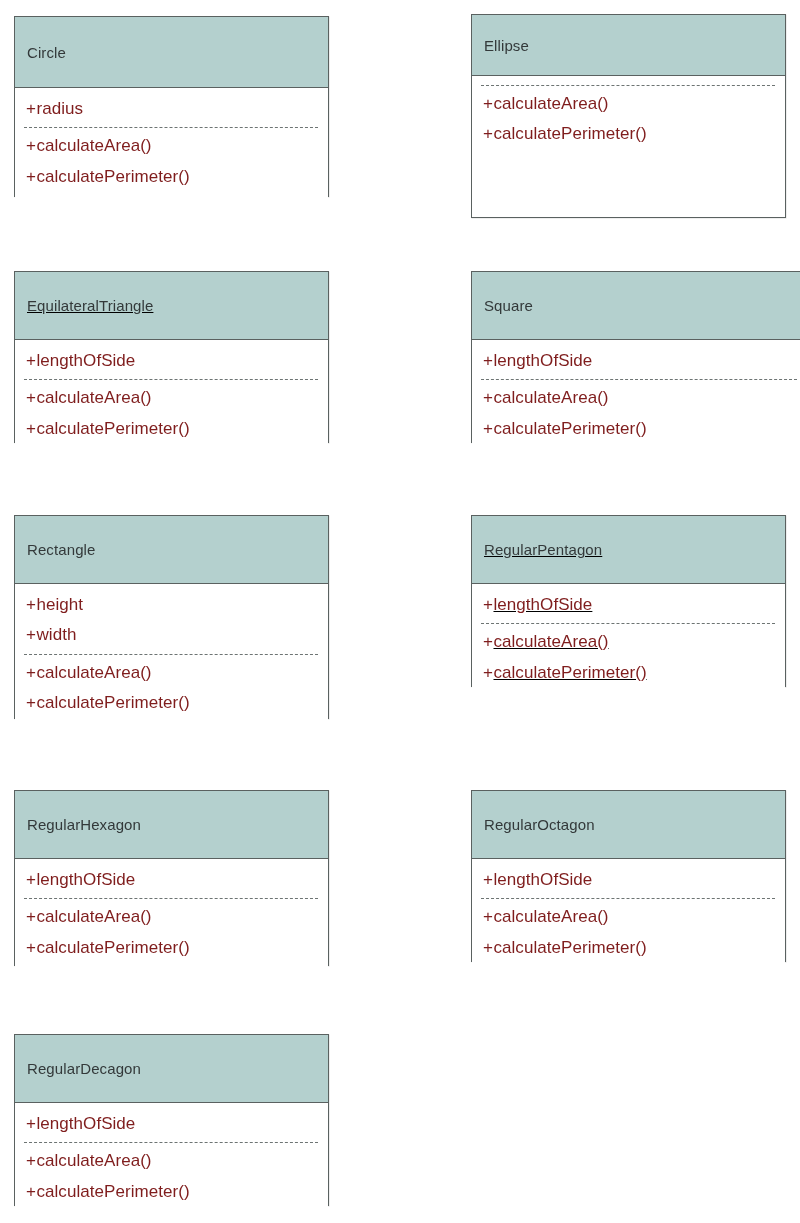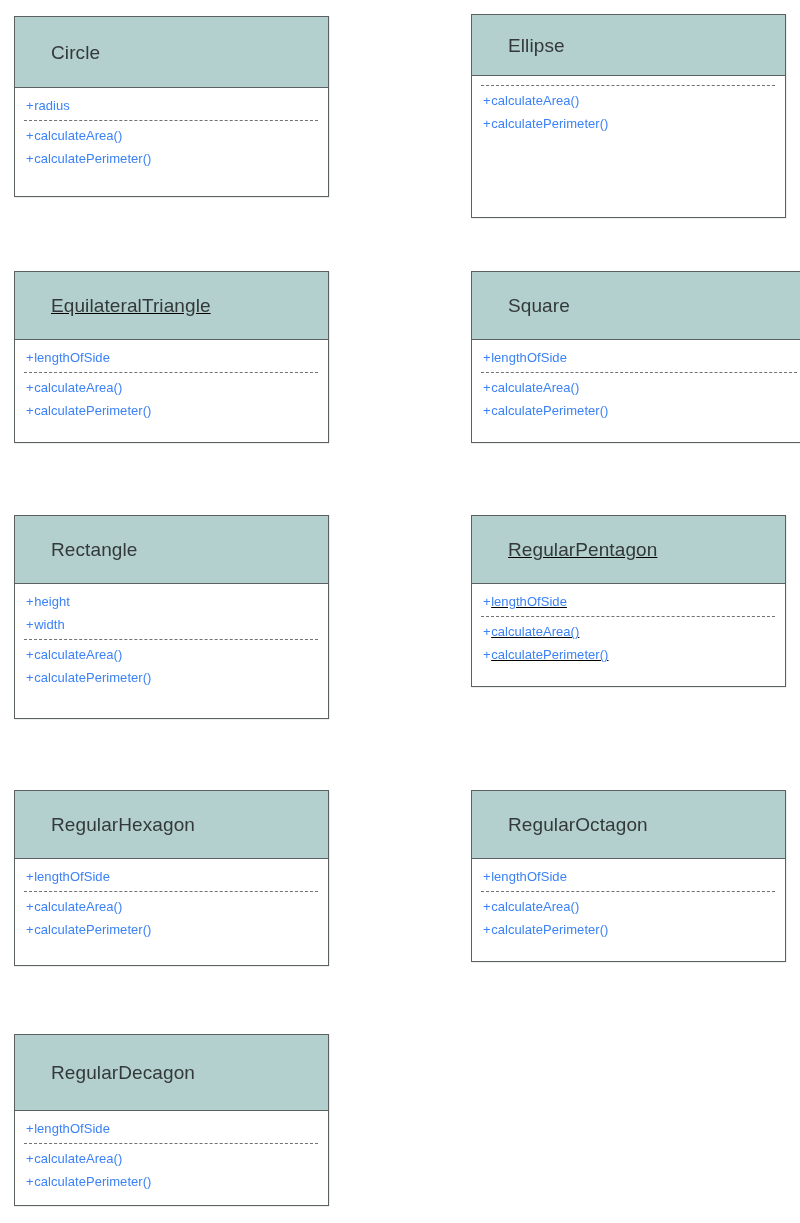--- a/index.html
+++ b/index.html
@@ -31,43 +31,42 @@
   }
   .uml-header {
     box-sizing: border-box;
     background: #b4d0ce;
     border-bottom: 1.6px solid #5a6160;
     display: flex;
     align-items: center;
     padding: 0 0 0 12px;
   }
   .uml-name {
-    font-size: 19px;
+    font-size: 15px;
     color: #33393a;
     letter-spacing: 0.1px;
     line-height: 1;
     white-space: nowrap;
-    margin-left: 24px;
   }
   .uml-body {
     box-sizing: border-box;
     padding: 6px 0 7px 0;
     background: #ffffff;
   }
   .uml-compartment {
     padding: 0;
   }
   .uml-divider {
     height: 0;
     border-top: 1.3px dashed #6d7473;
     margin: 3px 10px 3px 9px;
   }
   .uml-feature {
-    font-size: 13px;
-    color: #3b82f6;
+    font-size: 17px;
+    color: #7f1d1d;
     line-height: 1.78;
     padding: 0 0 0 11px;
     white-space: nowrap;
     letter-spacing: 0.05px;
   }
   .uml-vis {
     display: inline-block;
     padding-right: 0.5px;
   }
 </style>
@@ -187,21 +186,21 @@
           <div class="uml-feature"><span class="uml-vis">+</span><span>lengthOfSide</span></div>
         </div>
         <div class="uml-divider"></div>
         <div class="uml-compartment">
           <div class="uml-feature"><span class="uml-vis">+</span><span>calculateArea()</span></div>
           <div class="uml-feature"><span class="uml-vis">+</span><span>calculatePerimeter()</span></div>
         </div>
       </div>
     </div>
     <div class="uml-class" style="left: 14px; top: 1034px; width: 315px; height: 172px;">
-      <div class="uml-header" style="height: 76px;">
+      <div class="uml-header" style="height: 68px;">
         <div class="uml-name">RegularDecagon</div>
       </div>
       <div class="uml-body">
         <div class="uml-compartment">
           <div class="uml-feature"><span class="uml-vis">+</span><span>lengthOfSide</span></div>
         </div>
         <div class="uml-divider"></div>
         <div class="uml-compartment">
           <div class="uml-feature"><span class="uml-vis">+</span><span>calculateArea()</span></div>
           <div class="uml-feature"><span class="uml-vis">+</span><span>calculatePerimeter()</span></div>

